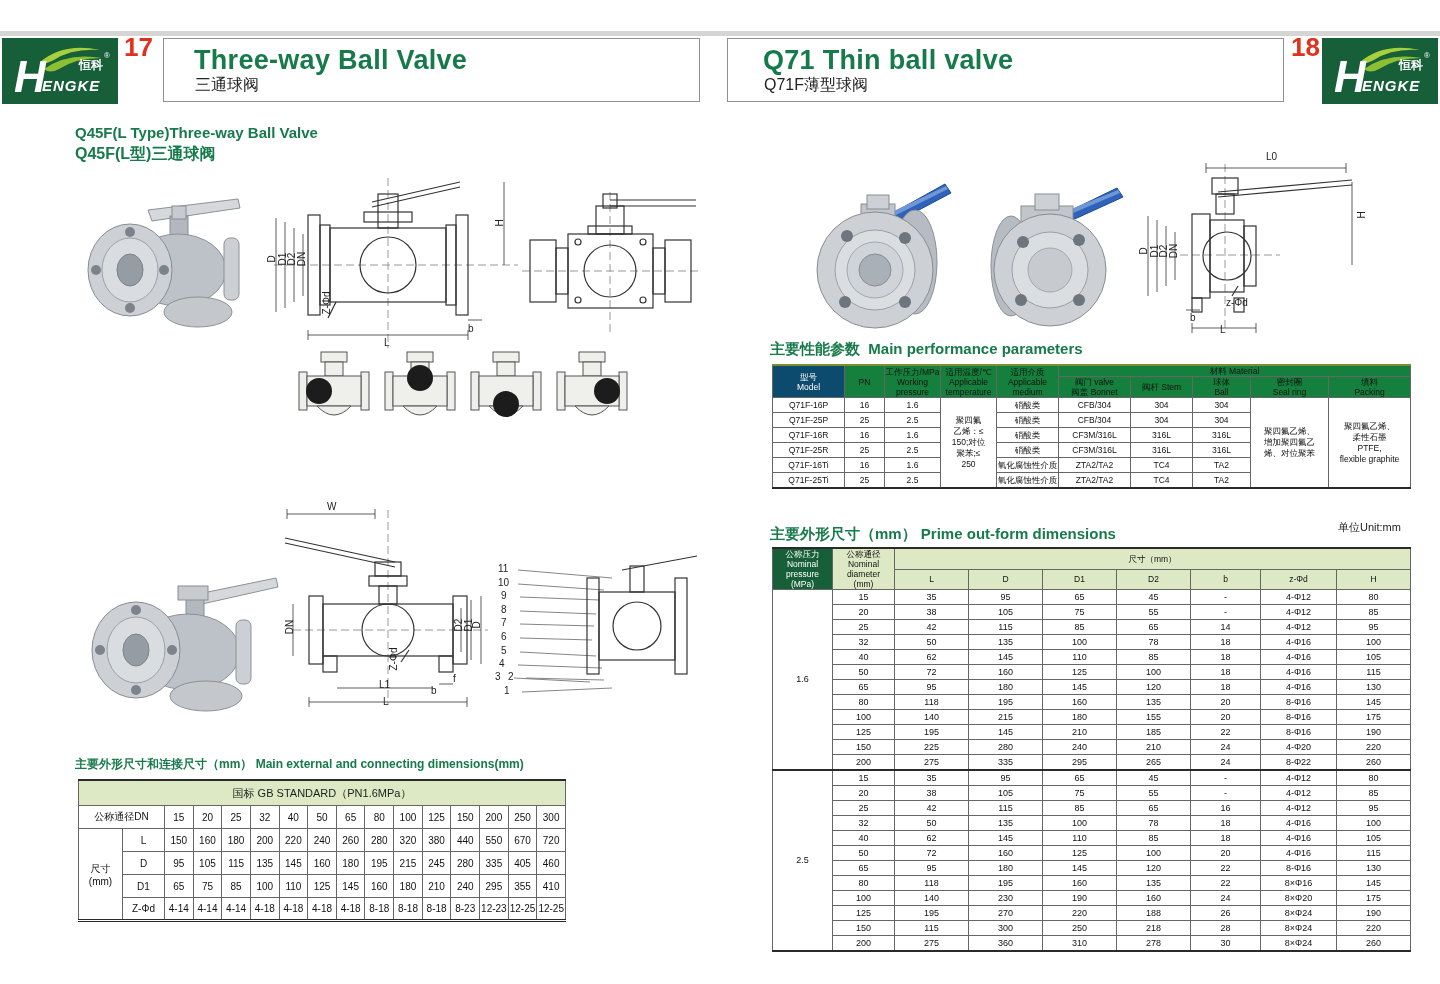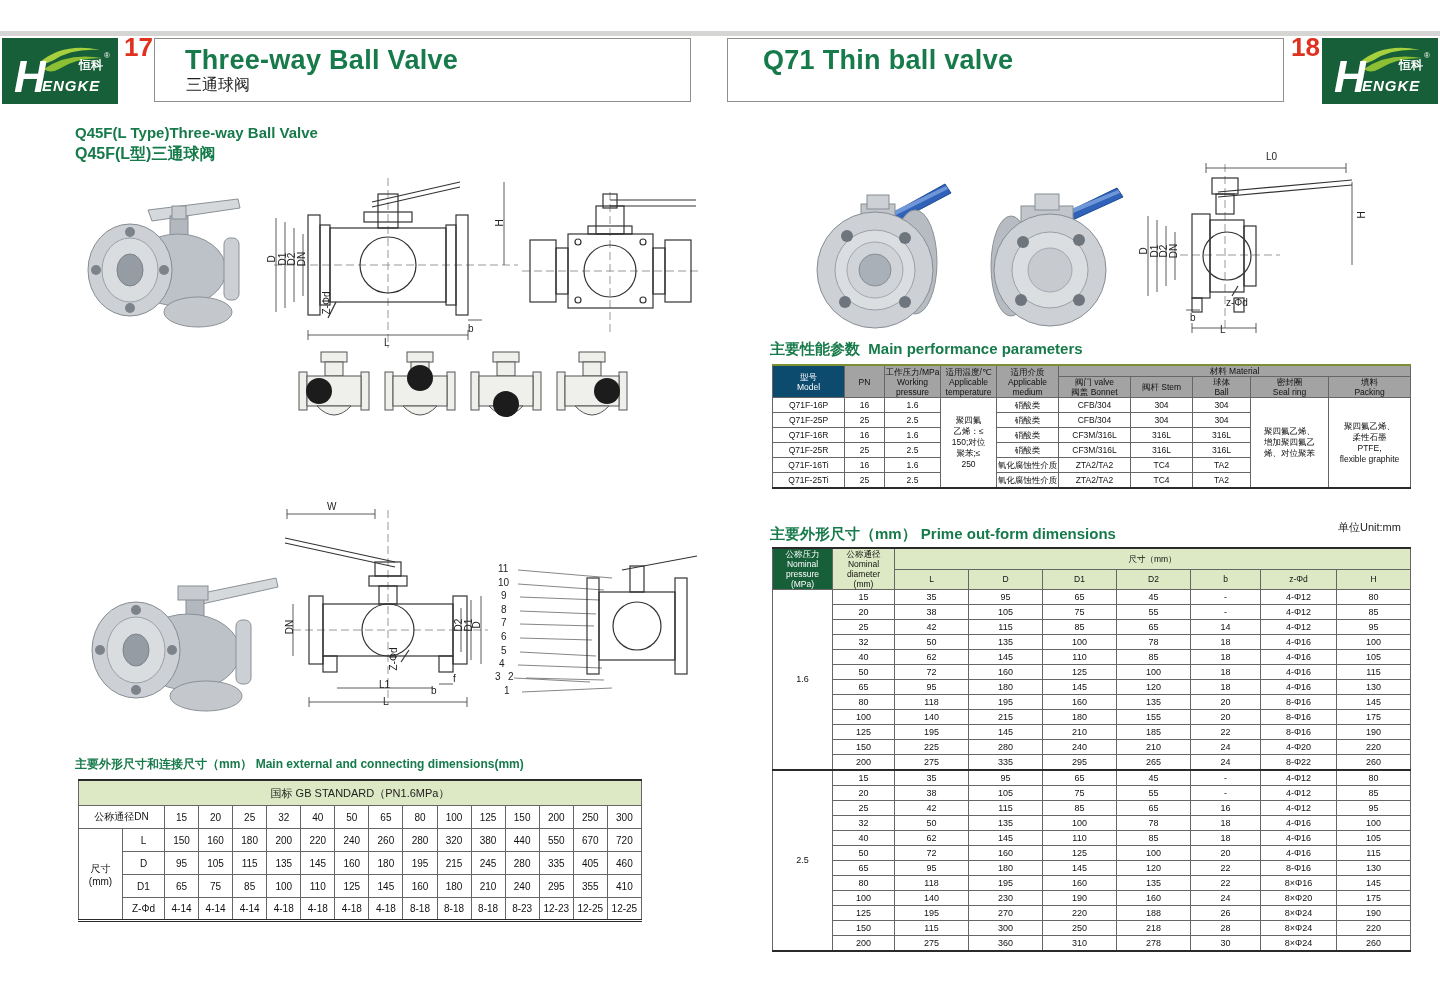--- a/index.html
+++ b/index.html
@@ -14,26 +14,26 @@
   .sec-head{position:absolute;line-height:21px}
   .sec-en{font-size:15px;font-weight:bold;color:#177a4a;display:block}
   .sec-cn{font-size:16px;font-weight:bold;color:#177a4a;display:block}
   .h-green{position:absolute;font-size:12px;font-weight:bold;color:#177a4a;white-space:nowrap}
   .unit{position:absolute;font-size:11px;color:#222}
   .draw{position:absolute}
   .dim{position:absolute;font-size:10px;color:#222;white-space:nowrap;transform-origin:center;line-height:10px}
   .tbl{border-collapse:collapse;table-layout:fixed;background:#fff}
   .tbl th,.tbl td{border:1px solid #666;text-align:center;vertical-align:middle;padding:0;overflow:hidden;font-weight:normal}
   .pre{white-space:pre-line}
-  .gbt{position:absolute;width:564px;font-size:10px;border-top:2px solid #2a2a2a;border-bottom:3px double #2a2a2a}
+  .gbt{position:absolute;width:488px;font-size:10px;border-top:2px solid #2a2a2a;border-bottom:3px double #2a2a2a}
   .gbt .ghead{background:#dde9c4;height:24px;font-size:11px;color:#222}
   .gbt thead th{font-weight:normal}
   .gbt tbody tr{height:23px}
   .perf{position:absolute;width:638px;font-size:8.5px;border-top:2px solid #7d8f33;border-bottom:2px solid #2a2a2a}
-  .perf th{background:#a3a3a3;font-size:8.5px;line-height:10px}
+  .perf th{background:#15803d;font-size:8.5px;line-height:10px}
   .perf th.dark{background:#0c4a6e;color:#fff}
   .perf tbody td{height:14px;line-height:11px}
   .dims{position:absolute;width:638px;font-size:9px;border-top:2px solid #2a2a2a;border-bottom:2px solid #2a2a2a}
   .dims th{background:#dde9c4;font-size:8.5px;line-height:10px}
   .dims th.dark{background:#175f38;color:#fff}
   .dims tbody td{height:14px;line-height:13px}
   .gsep{border-top:2px solid #2a2a2a !important}
 </style>
 </head>
 <body>
@@ -45,27 +45,28 @@
     <svg width="116" height="66" viewBox="0 0 116 66">
       <path d="M38 24 Q62 4 98 12 Q70 10 52 22 Q43 27 38 24 Z" fill="#a6d03e"></path>
       <path d="M42 31 Q66 14 100 20 Q74 20 57 31 Q48 36 42 31 Z" fill="#8cbf34"></path>
       <text x="12" y="54" font-size="44" font-style="italic" font-weight="bold" fill="#fff">H</text>
       <text x="40" y="53" font-size="15" font-style="italic" font-weight="bold" letter-spacing="1" fill="#fff">ENGKE</text>
       <text x="77" y="31" font-size="12" font-weight="bold" fill="#fff">恒科</text>
       <text x="102" y="20" font-size="8" fill="#fff">®</text>
     </svg>
   </div>
   <div class="pageno" style="left:124px">17</div>
-  <div class="titlebox" style="left:154px;width:537px">
+  <div class="titlebox" style="left:163px;width:537px">
     <div class="tb-title">Three-way Ball Valve</div>
     <div class="tb-sub">三通球阀</div>
   </div>
 
   <div class="titlebox" style="left:727px;width:557px">
     <div class="tb-title" style="margin-left:35px">Q71 Thin ball valve</div>
+    <div class="tb-sub" style="margin-left:36px">Q71F薄型球阀</div>
   </div>
   <div class="pageno" style="left:1291px">18</div>
   <div class="logo-box" style="left:1322px">
     <svg width="116" height="66" viewBox="0 0 116 66">
       <path d="M38 24 Q62 4 98 12 Q70 10 52 22 Q43 27 38 24 Z" fill="#a6d03e"></path>
       <path d="M42 31 Q66 14 100 20 Q74 20 57 31 Q48 36 42 31 Z" fill="#8cbf34"></path>
       <text x="12" y="54" font-size="44" font-style="italic" font-weight="bold" fill="#fff">H</text>
       <text x="40" y="53" font-size="15" font-style="italic" font-weight="bold" letter-spacing="1" fill="#fff">ENGKE</text>
       <text x="77" y="31" font-size="12" font-weight="bold" fill="#fff">恒科</text>
       <text x="102" y="20" font-size="8" fill="#fff">®</text>

